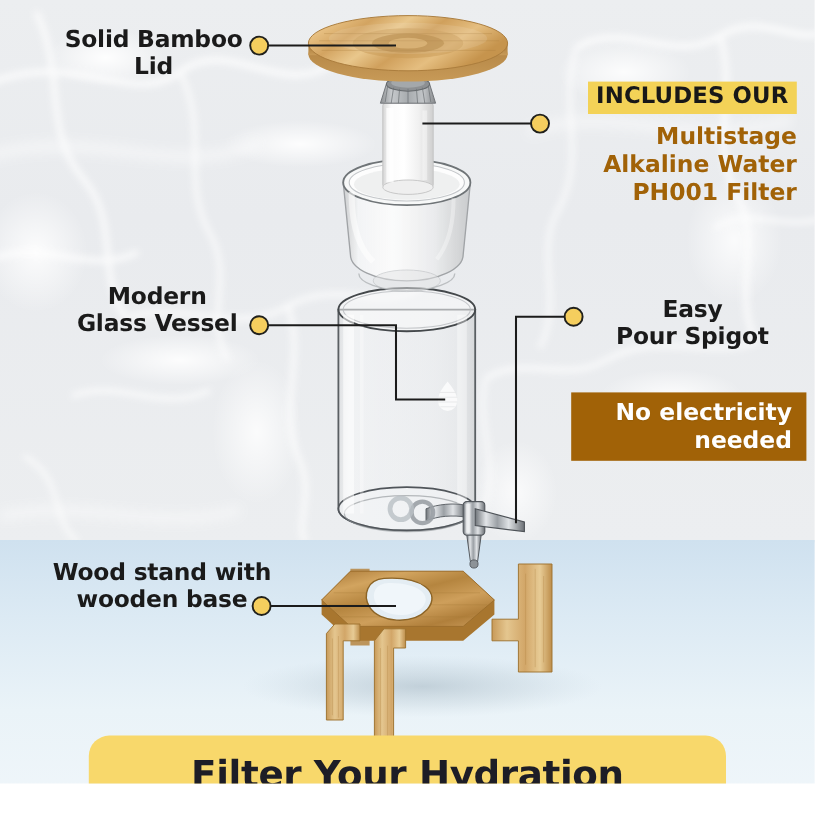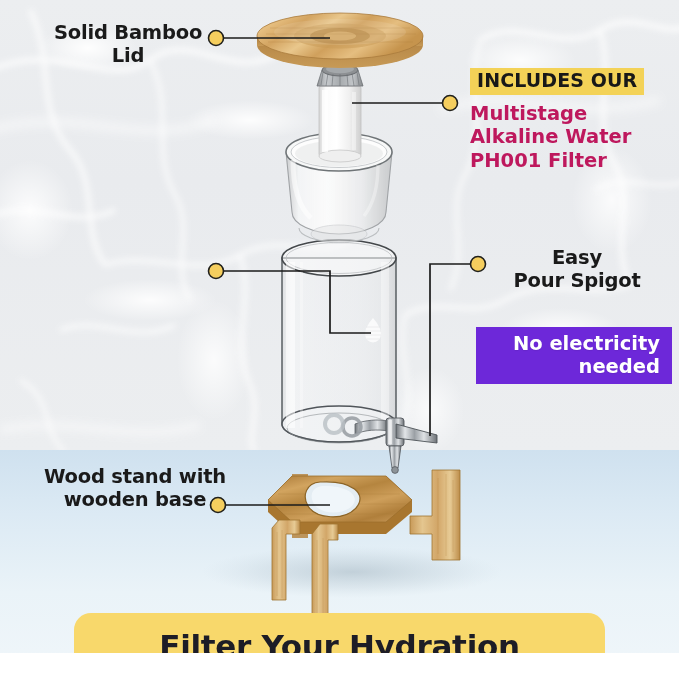--- a/index.html
+++ b/index.html
@@ -52,45 +52,45 @@
     line-height:1.16;
     letter-spacing:-.2px;
     white-space:pre-line;
   }
   .label.lbl-lid       { left:40px;  top:22px;  width:176px; font-size:19.5px; text-align:center; }
   .label.lbl-vessel    { left:48px;  top:236px; width:166px; font-size:19.5px; text-align:center; }
   .label.lbl-stand     { left:32px;  top:466px; width:206px; font-size:19.5px; text-align:center; }
   .label.lbl-spigot    { left:498px; top:247px; width:158px; font-size:19.5px; text-align:center; }
 
   .filter-block {
-    position:absolute; left:470px; top:68px; width:194px; text-align:left;
+    position:absolute; left:470px; top:68px; width:194px; text-align:right;
   }
   .includes-chip {
     display:inline-block;
     background:#F3D257;
     color:#181818;
     font-size:19px;
     font-weight:bold;
     letter-spacing:.1px;
     padding:3px 7px 4px 7px;
     line-height:1.05;
     white-space:nowrap;
   }
   .filter-desc {
     margin-top:7px;
     font-size:19.5px;
     font-weight:bold;
-    color:#be185d;
+    color:#a16207;
     line-height:1.2;
     white-space:pre-line;
   }
 
   .badge-electric {
     position:absolute; left:476px; top:327px; width:196px; height:57px;
-    background:#6d28d9;
+    background:#a16207;
     color:#ffffff;
     font-size:19.5px;
     font-weight:bold;
     line-height:1.15;
     display:flex; align-items:center; justify-content:flex-end;
     text-align:right;
     padding:0 12px 0 10px;
     white-space:pre-line;
     text-shadow:0 1px 1px rgba(0,0,0,.07);
   }
@@ -367,20 +367,22 @@
 
     <path class="lead" d="M472,264 L430,264 L430,436"></path>
     <circle class="dot-outer" cx="478" cy="264" r="7.5"></circle>
 
     <path class="lead" d="M224,505 L330,505"></path>
     <circle class="dot-outer" cx="218" cy="505" r="7.5"></circle>
   </svg>
 
   <div class="label lbl-lid">Solid Bamboo
 Lid</div>
+  <div class="label lbl-vessel">Modern
+Glass Vessel</div>
   <div class="label lbl-spigot">Easy
 Pour Spigot</div>
   <div class="label lbl-stand">Wood stand with
 wooden base</div>
 
   <div class="filter-block">
     <div class="includes-chip">INCLUDES OUR</div>
     <div class="filter-desc">Multistage
 Alkaline Water
 PH001 Filter</div>

